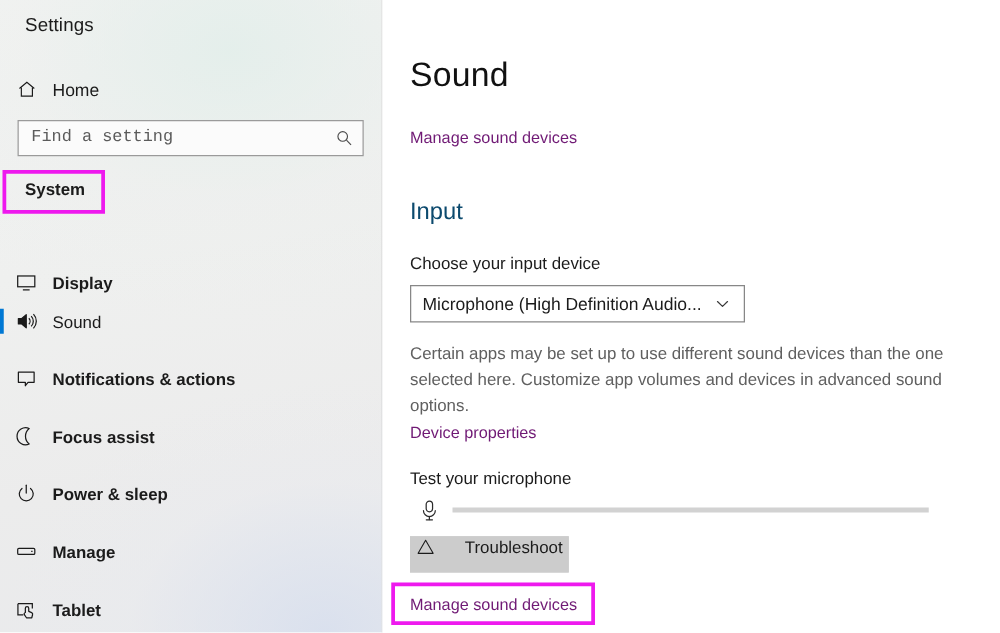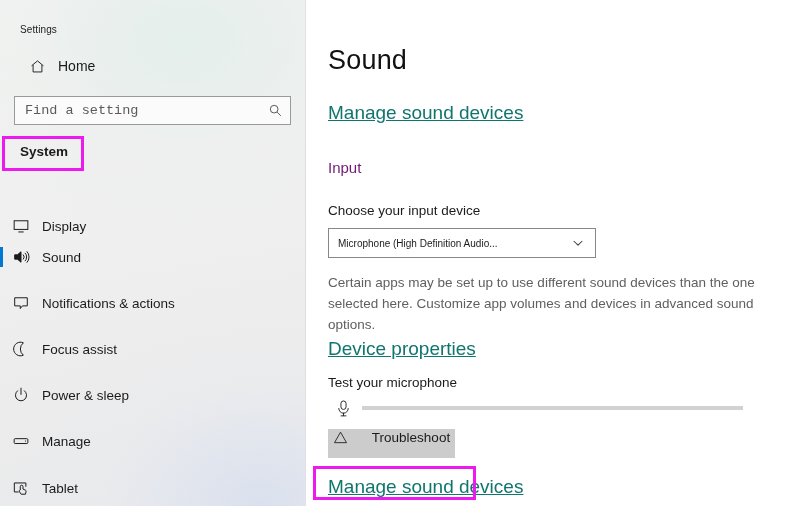--- a/index.html
+++ b/index.html
@@ -33,34 +33,33 @@
 
   #sidebar-edge {
     position: absolute;
     left: 305px; top: 0;
     width: 1px; height: 506px;
     background: linear-gradient(180deg, #e2e2e2 0%, #dcdcdc 50%, #e0e2e6 100%);
   }
 
   .win-title {
     position: absolute;
-    left: 20px; top: 24px;
-    font-size: 10px;
+    left: 20px; top: 12px;
+    font-size: 15px;
     color: #1b1b1b;
     letter-spacing: .1px;
   }
 
   
   #home-row {
     position: absolute;
     left: 0; top: 52px;
     width: 306px; height: 28px;
-    display: flex; align-items: center;
+    display: flex; align-items: flex-end;
     cursor: default;
-    padding-left: 16px;
   }
   #home-row .nav-icon { width: 42px; display: flex; justify-content: center; align-items: center; }
   #home-row .nav-label { font-size: 14px; color: #1b1b1b; }
 
   
   #search-box {
     position: absolute;
     left: 14px; top: 96px;
     width: 277px; height: 29px;
     background: #fbfbfb;
@@ -111,20 +110,21 @@
   }
   .nav-item .nav-icon {
     width: 42px;
     display: flex; align-items: center; justify-content: center;
     color: #1b1b1b;
   }
   .nav-item .nav-label {
     font-size: 13.5px;
     color: #1b1b1b;
     white-space: nowrap;
+    font-weight: bold;
   }
   .nav-item.selected .nav-label { font-weight: normal; }
   .sel-bar {
     position: absolute;
     left: 0; top: 5px;
     width: 3px; height: 20px;
     background: #0078d4;
   }
 
   
@@ -133,33 +133,32 @@
   #page-title {
     position: absolute;
     left: 22px; top: 45px;
     font-size: 27px;
     font-weight: normal;
     color: #111111;
     letter-spacing: .2px;
   }
 
   .link {
-    color: #0f766e;
-    font-size: 19px;
+    color: #701a75;
+    font-size: 13px;
     cursor: pointer;
     white-space: nowrap;
-    text-decoration: underline;
   }
   #manage-top { position: absolute; left: 22px; top: 102px; }
 
   #section-input {
     position: absolute;
     left: 22px; top: 159px;
-    font-size: 15px;
-    color: #701a75;
+    font-size: 19px;
+    color: #0c4a6e;
   }
 
   #choose-label {
     position: absolute;
     left: 22px; top: 203px;
     font-size: 13.5px;
     color: #1b1b1b;
   }
 
   #device-select {
@@ -167,21 +166,21 @@
     left: 22px; top: 228px;
     width: 268px; height: 30px;
     border: 1px solid #878787;
     background: #ffffff;
     display: flex; align-items: center;
     cursor: default;
   }
   #device-select .sel-text {
     flex: 1;
     padding-left: 9px;
-    font-size: 10px;
+    font-size: 14px;
     color: #1b1b1b;
     white-space: nowrap;
     overflow: hidden;
   }
   #device-select .chev {
     width: 34px; height: 100%;
     display: flex; align-items: center; justify-content: center;
   }
 
   #apps-note {

